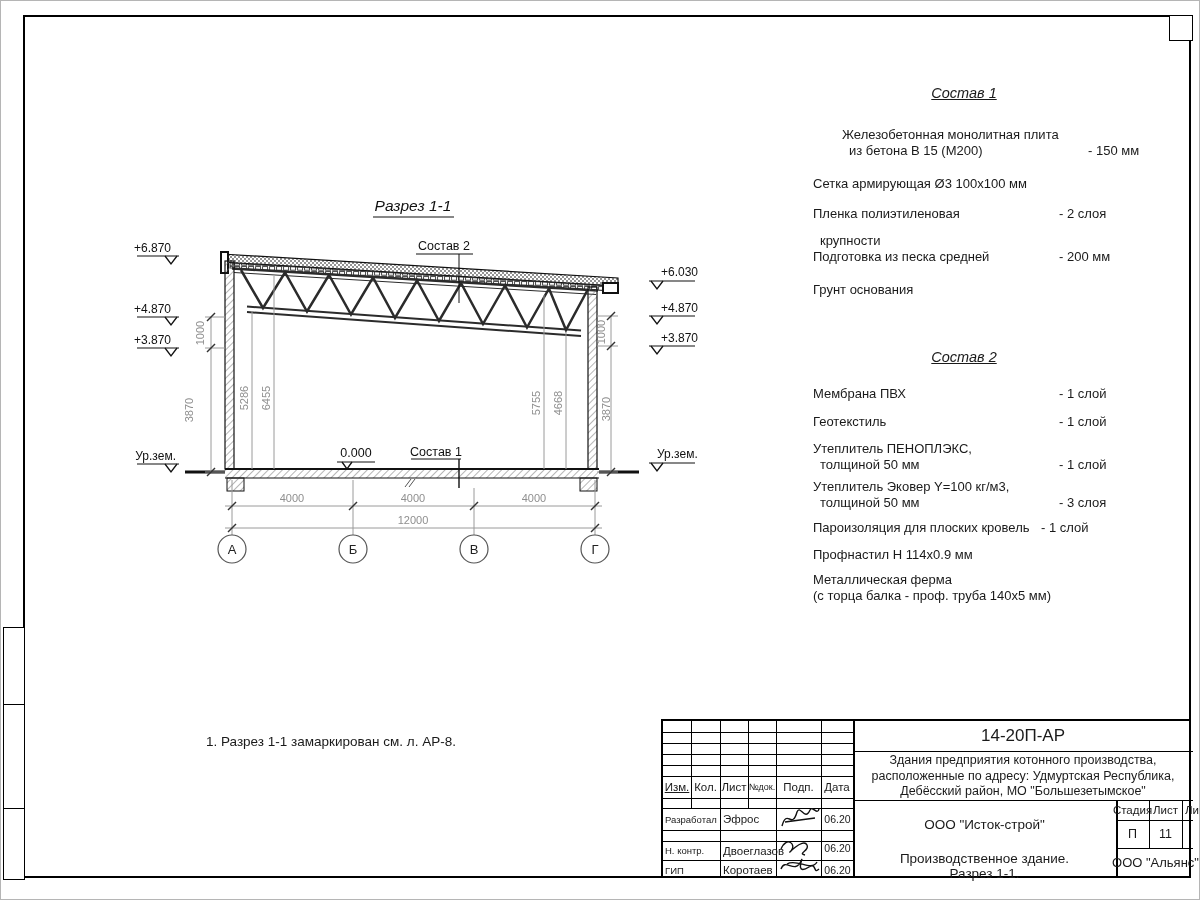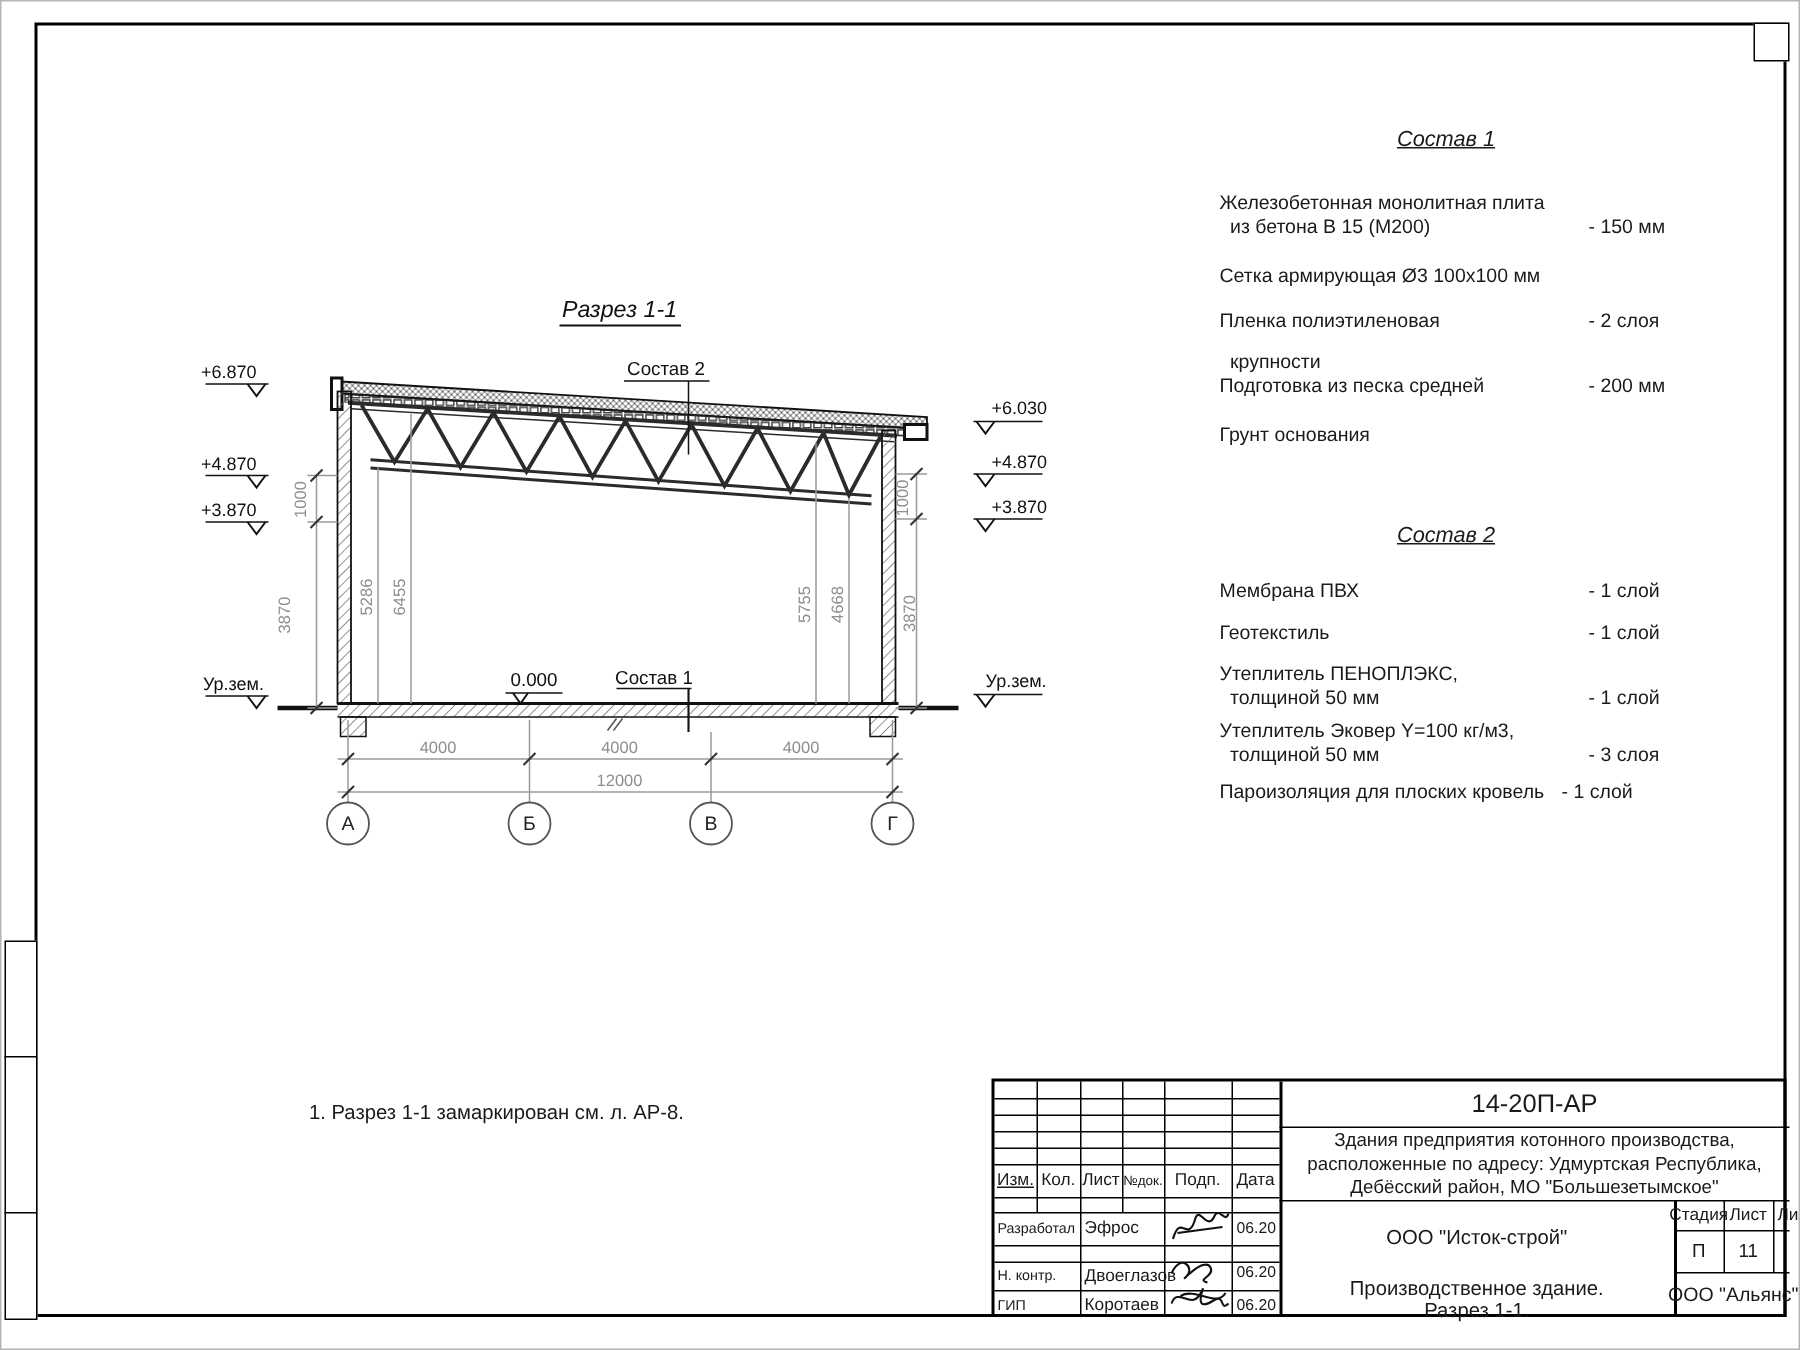--- a/index.html
+++ b/index.html
@@ -205,21 +205,21 @@
         <text x="131" y="362.5">А</text>
         <text x="252" y="362.5">Б</text>
         <text x="373" y="362.5">В</text>
         <text x="494" y="362.5">Г</text>
       </g>
     </g>
   </svg>
 
   <div class="sostav" style="left:812px;top:84px;">
     <div class="hd">Состав 1</div>
-    <div class="item" style="margin-top:26px;">
+    <div class="item" style="margin-top:26px;margin-left:29px;">
       <div>Железобетонная  монолитная плита</div>
       <div style="padding-left:7px;">из бетона В 15 (М200)</div>
       <span class="val">- 150 мм</span>
     </div>
     <div class="item" style="margin-top:17px;">
       <div>Сетка армирующая Ø3 100х100 мм</div>
     </div>
     <div class="item" style="margin-top:14px;">
       <div>Пленка полиэтиленовая</div>
       <span class="val">-  2 слоя</span>
@@ -250,20 +250,27 @@
       <span class="val">- 1 слой</span>
     </div>
     <div class="item" style="margin-top:6px;">
       <div>Утеплитель Эковер Y=100 кг/м3,</div>
       <div style="padding-left:7px;">толщиной 50 мм</div>
       <span class="val">- 3 слоя</span>
     </div>
     <div class="item" style="margin-top:9px;">
       <div>Пароизоляция для плоских кровель</div>
       <span class="val" style="left:228px;">- 1 слой</span>
+    </div>
+    <div class="item" style="margin-top:11px;">
+      <div>Профнастил Н 114х0.9 мм</div>
+    </div>
+    <div class="item" style="margin-top:9px;">
+      <div>Металлическая ферма</div>
+      <div>(с торца балка - проф. труба 140х5 мм)</div>
     </div>
   </div>
 
   <div class="note">1. Разрез 1-1 замаркирован см. л. АР-8.</div>
 
   <div class="tb">
 
     <div class="hl" style="left:0;top:11px;width:190px;height:1px;"></div>
     <div class="hl" style="left:0;top:22px;width:190px;height:1px;"></div>
     <div class="hl" style="left:0;top:33px;width:190px;height:1px;"></div>

